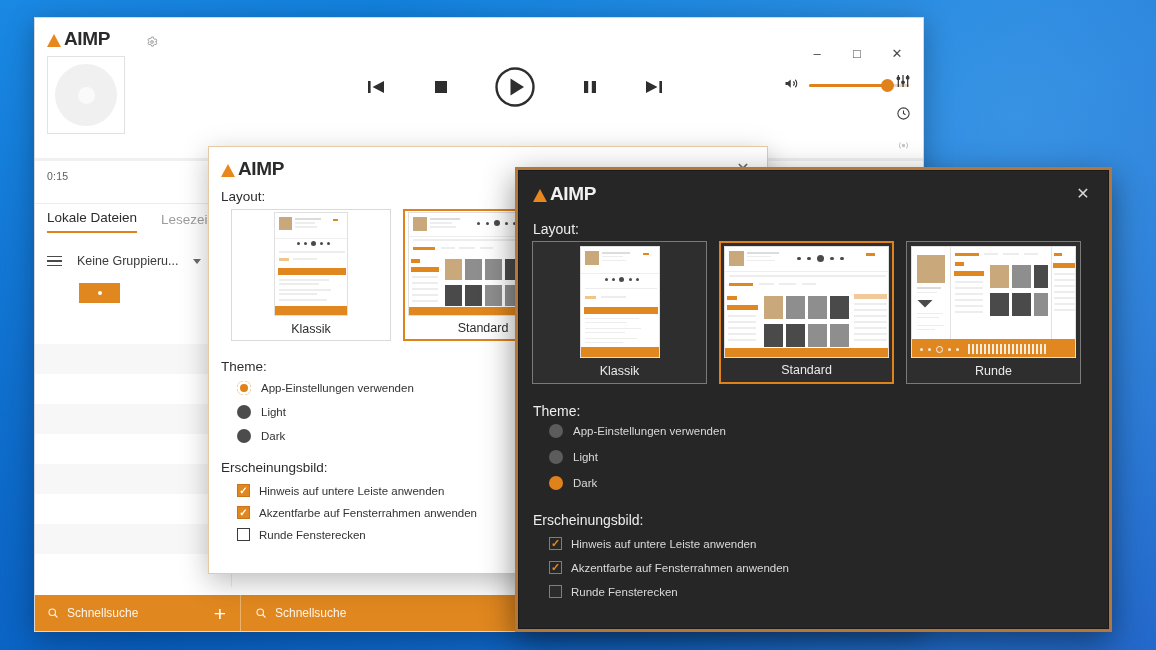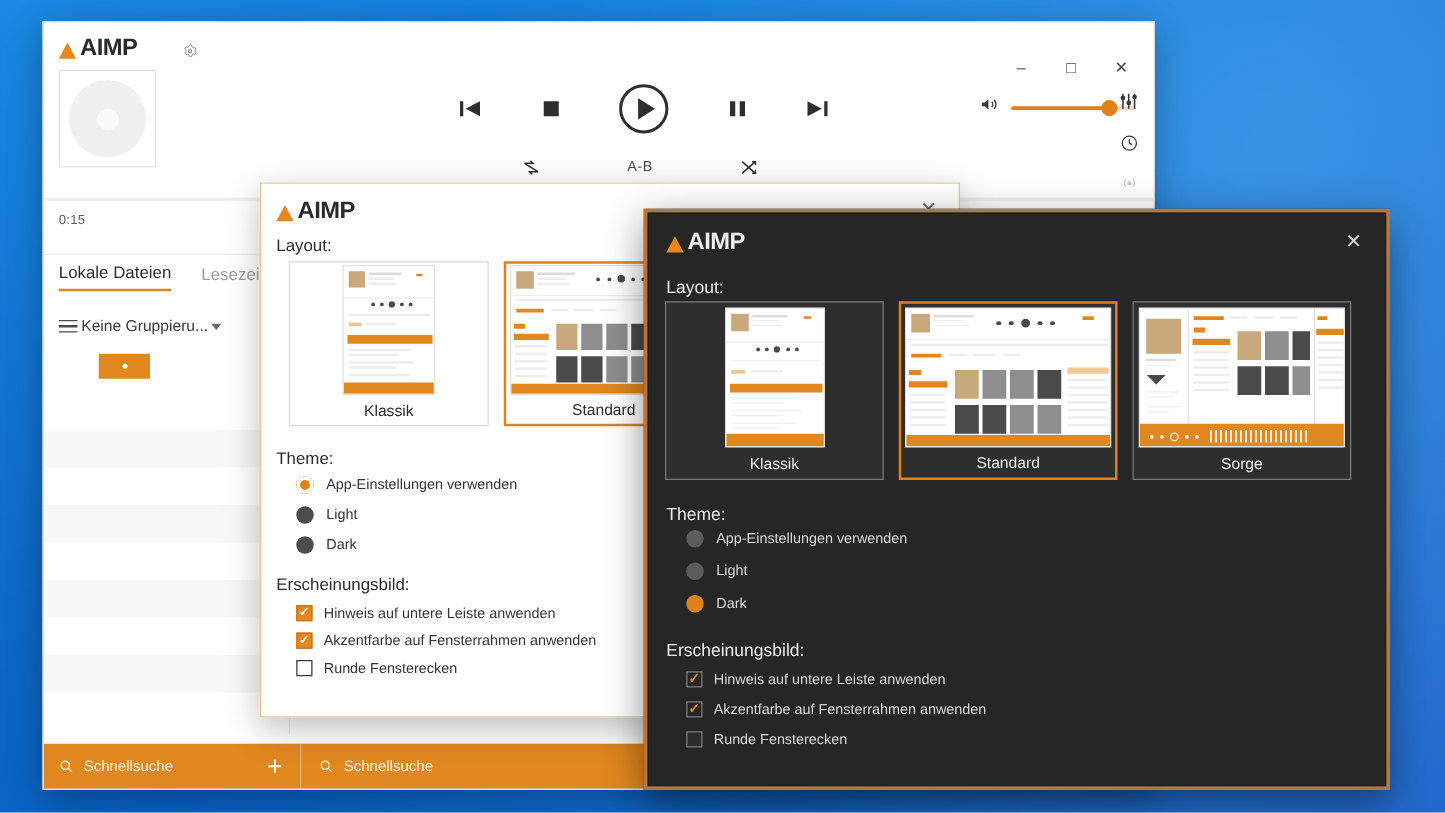--- a/index.html
+++ b/index.html
@@ -52,21 +52,21 @@
   .wb{ width:40px;height:26px;display:flex;align-items:center;justify-content:center;color:#4a4a4a;font-size:13px;}
   .rsideicons{ position:absolute; right:12px; top:55px; display:flex;flex-direction:column;align-items:center;gap:13px;color:#3a3a3a;}
   .rsideicons .dim{ color:#c6c6c6;}
 
   .timebar{ position:absolute; left:0; top:140px; width:100%; height:3px; background:#f0f0f0;}
   .timelbl{ position:absolute; left:12px; top:152px; font-size:10.5px; color:#5d5d5d; letter-spacing:.2px;}
   .sep1{ position:absolute; left:0; top:185px; width:100%; height:1px; background:#ececec;}
   .tabs{ position:absolute; left:12px; top:192px; display:flex; gap:24px; align-items:flex-end;}
   .tab{ font-size:13.5px; color:#9d9d9d; padding-bottom:6px;}
   .tab.active{ color:#2c2c2c; border-bottom:2px solid #e0821b;}
-  .groupbar{ position:absolute; left:12px; top:236px; display:flex; align-items:center; gap:3px; color:#3b3b3b; font-size:12.5px;}
+  .groupbar{ position:absolute; left:12px; top:236px; display:flex; align-items:center; gap:15px; color:#3b3b3b; font-size:12.5px;}
   .hamb{ display:flex;flex-direction:column;gap:3px;}
   .hamb i{ display:block;width:15px;height:1.6px;background:#4a4a4a;}
   .caret{ width:0;height:0;border-left:4px solid transparent;border-right:4px solid transparent;border-top:5px solid #6a6a6a;}
   .orangechip{ position:absolute; left:44px; top:265px; width:41px;height:20px;background:#e0871f;
       display:flex;align-items:center;justify-content:center;}
   .orangechip i{ width:4px;height:4px;border-radius:50%;background:#fff;display:block;}
   .leftcol{ position:absolute; left:0; top:296px; width:196px; bottom:44px;}
   .zrow{ height:30px; }
   .zrow.alt{ background:#f7f7f7; }
   .vdivider{ position:absolute; left:196px; top:185px; bottom:44px; width:1px; background:#ebebeb;}
@@ -202,35 +202,20 @@
           </svg>
       </span>
       <span class="tbtn">
         <svg width="22" height="20" viewBox="0 0 22 20" fill="currentColor">
             <path d="M3 4v12l11.5-6z"></path>
             <rect x="16.4" y="4" width="2.6" height="12"></rect>
           </svg>
       </span>
     </div>
 
-    <div class="subrow">
-      <span class="tbtn">
-        <svg width="16" height="16" viewBox="0 0 24 24" fill="none" stroke="currentColor" stroke-width="1.8">
-            <path d="M4 7h10l-3-3M20 17H10l3 3"></path>
-            <path d="M4 7l16 10"></path>
-          </svg>
-      </span>
-      <span class="ab">A-B</span>
-      <span class="tbtn">
-        <svg width="16" height="16" viewBox="0 0 24 24" fill="none" stroke="currentColor" stroke-width="1.8">
-            <path d="M4 5l16 14M4 19L20 5"></path>
-            <path d="M16 5h4v4M16 19h4v-4"></path>
-          </svg>
-      </span>
-    </div>
 
     <div class="vol">
       <span style="color:#3a3a3a;">
         <svg width="17" height="15" viewBox="0 0 22 20" fill="none" stroke="currentColor" stroke-width="1.5">
             <path d="M3 8h3l4-3.5v11L6 12H3z" fill="currentColor" stroke="none"></path>
             <path d="M13.5 7.2a4 4 0 010 5.6M16 5a7.2 7.2 0 010 10"></path>
           </svg>
       </span>
       <span class="vol-track">
         <span class="vol-fill"></span>
@@ -583,21 +568,21 @@
           <div class="gl" style="left:142px;top:62px;width:22px;height:2px;"></div>
           <div class="bar" style="left:0;bottom:0;width:165px;height:18px;"></div>
           <div style="position:absolute;left:8px;bottom:6px;width:3px;height:3px;border-radius:50%;background:#fff;opacity:.85;"></div>
           <div style="position:absolute;left:16px;bottom:6px;width:3px;height:3px;border-radius:50%;background:#fff;opacity:.85;"></div>
           <div style="position:absolute;left:24px;bottom:4px;width:7px;height:7px;border-radius:50%;border:1.4px solid #fff;opacity:.9;"></div>
           <div style="position:absolute;left:36px;bottom:6px;width:3px;height:3px;border-radius:50%;background:#fff;opacity:.85;"></div>
           <div style="position:absolute;left:44px;bottom:6px;width:3px;height:3px;border-radius:50%;background:#fff;opacity:.85;"></div>
           <div style="position:absolute;left:56px;bottom:3px;width:80px;height:10px;background:repeating-linear-gradient(90deg,rgba(255,255,255,.85) 0 2px,transparent 2px 4px);"></div>
         </div>
       </div>
-      <div class="cap">Sorge</div>
+      <div class="cap">Runde</div>
     </div>
   </div>
 
   <div class="dsect d-themelbl">Theme:</div>
   <div class="d-radios">
     <div class="radiorow dk">
       <span class="rdot dk"></span>
       <span>App-Einstellungen verwenden</span>
     </div>
     <div class="radiorow dk">

